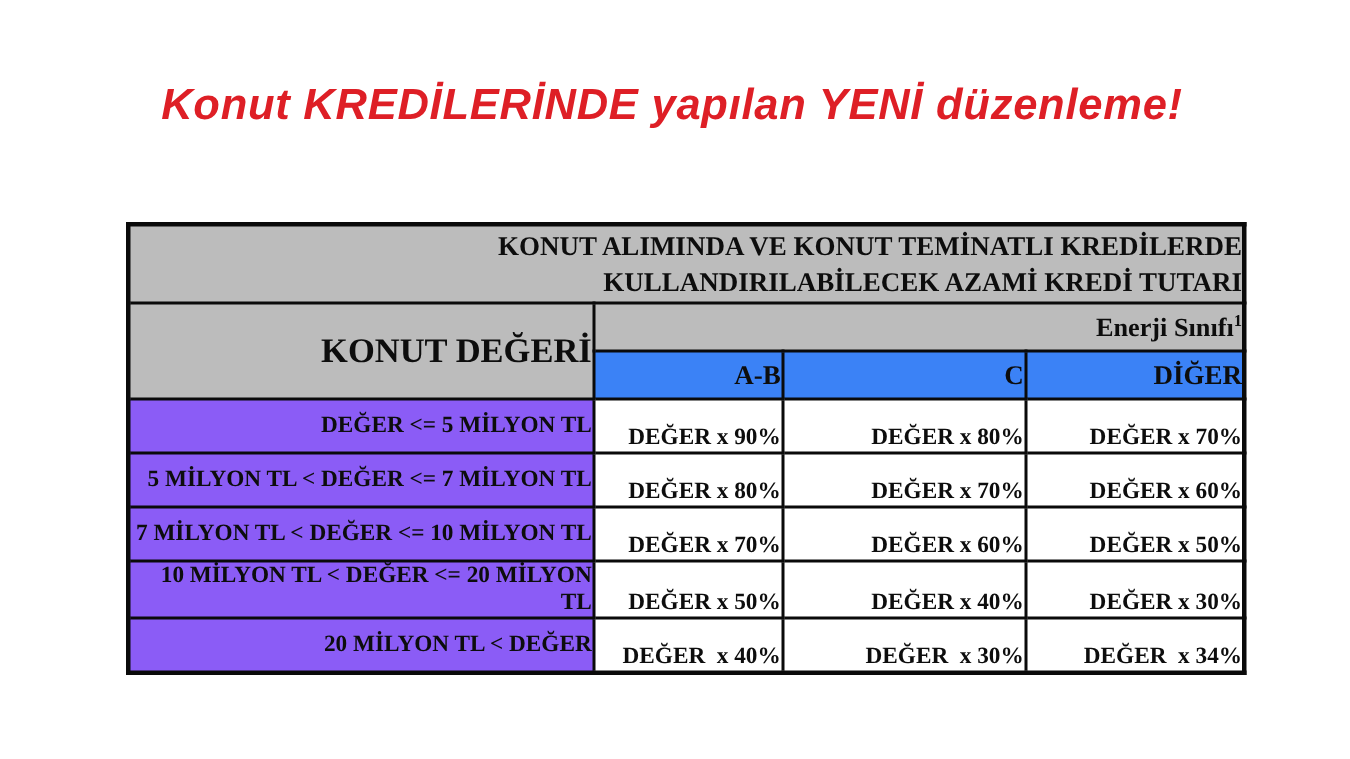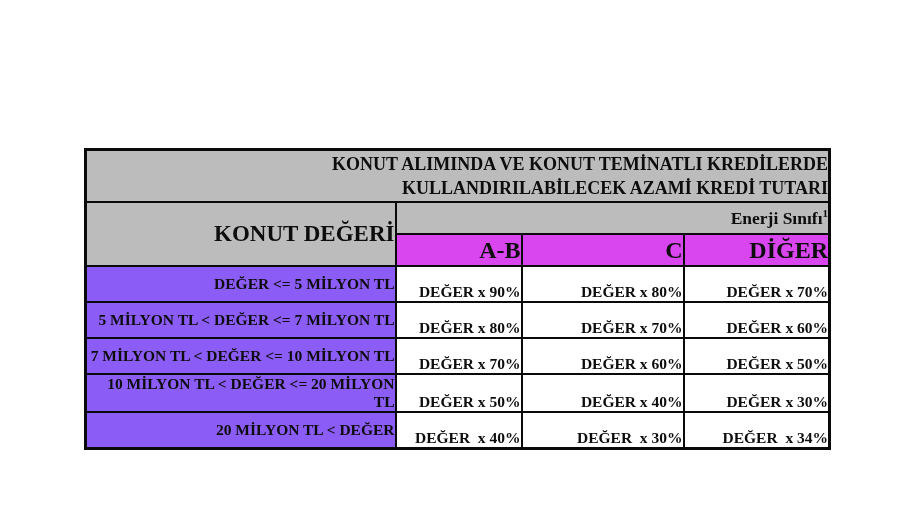--- a/index.html
+++ b/index.html
@@ -60,22 +60,22 @@
     font-size: 23px;
     vertical-align: middle;
   }
   td.energy-header {
     background: #bcbcbc;
     font-size: 17.5px;
     height: 30px;
     vertical-align: middle;
   }
   td.class-header {
-    background: #d946ef;
-    font-size: 24px;
+    background: #3b82f6;
+    font-size: 18px;
     height: 30px;
     vertical-align: middle;
     padding-top: 3px;
   }
   td.row-label {
     background: #8b5cf6;
     font-size: 15.5px;
     height: 34px;
     vertical-align: middle;
   }
@@ -91,20 +91,21 @@
     font-size: 11px;
     vertical-align: super;
     line-height: 0;
   }
 </style>
 </head>
 <body>
 
 <div class="page">
 
+  <div class="title">Konut KREDİLERİNDE yapılan YENİ düzenleme!</div>
 
   <div class="table-wrap">
     <table class="credit">
       <colgroup>
         <col style="width:310px">
         <col style="width:126px">
         <col style="width:162px">
         <col style="width:146px">
       </colgroup>
       <tbody>

